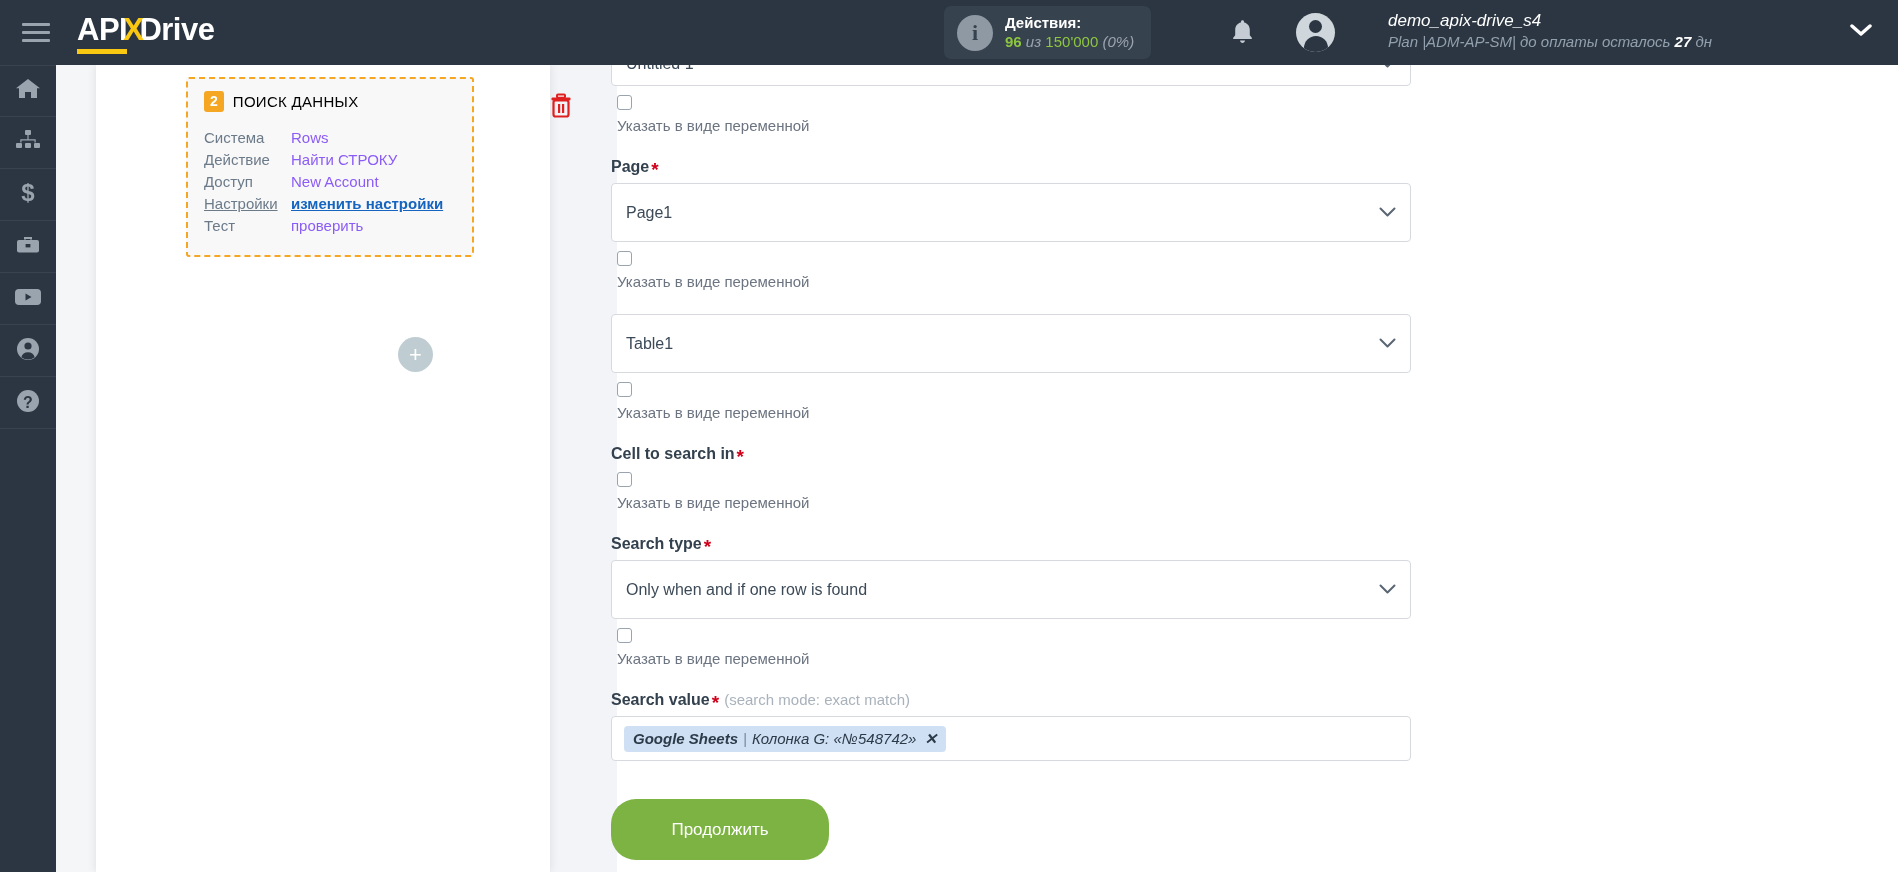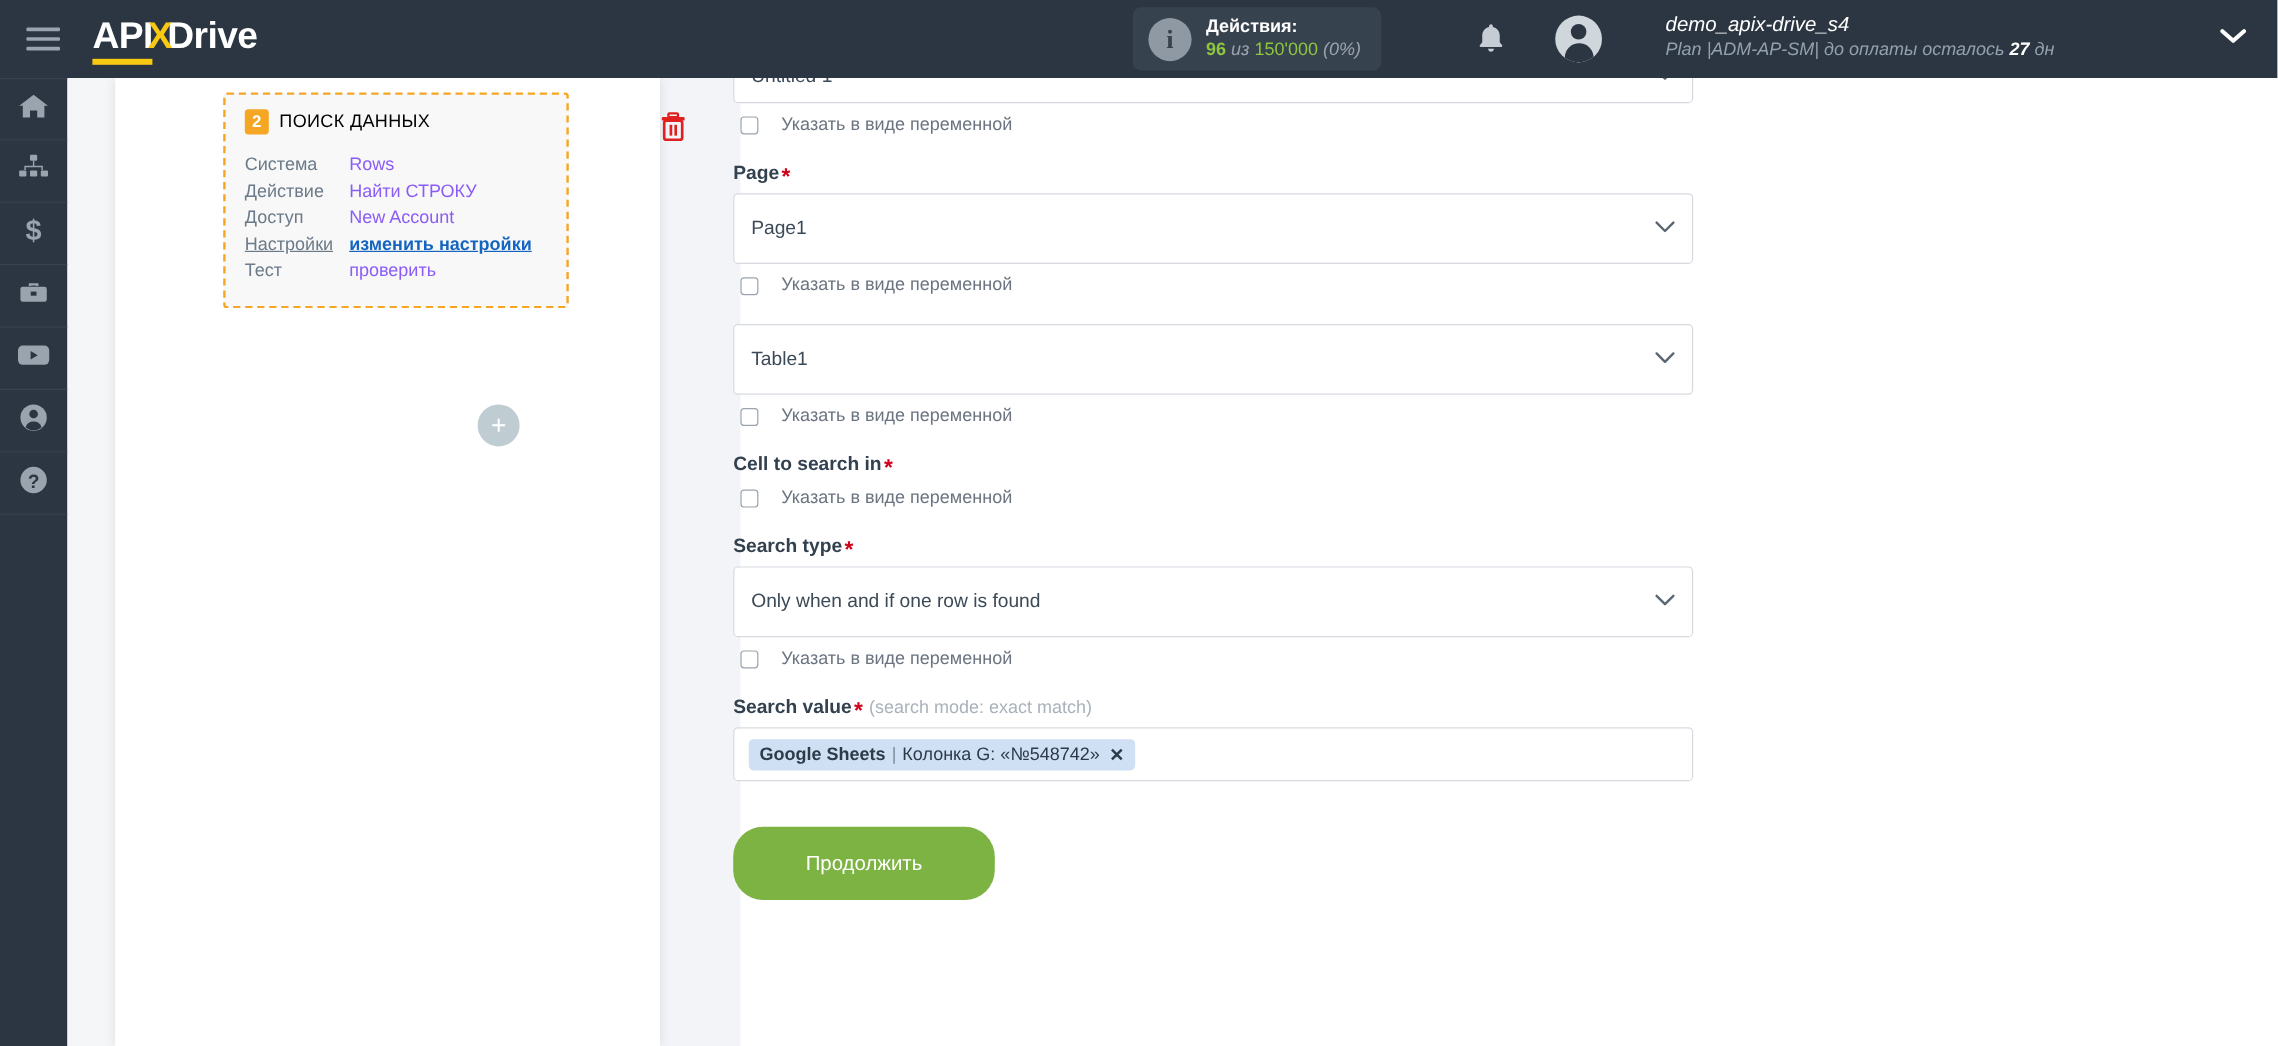--- a/index.html
+++ b/index.html
@@ -117,31 +117,31 @@
   .req { color: #d0021b; font-size: 19px; line-height: 0; position: relative; top: 4px; margin-left: 2px; }
   .f-note { color: #a9b2bb; font-weight: normal; font-size: 15px; margin-left: 5px; }
   .select {
     position: relative; height: 59px; border: 1px solid #d6dadf; border-radius: 4px;
     background: #ffffff; display: flex; align-items: center; padding: 0 40px 0 14px;
     font-size: 16px; color: #3c4a58; cursor: pointer;
   }
   .select .caret {
     position: absolute; right: 14px; top: 50%; transform: translateY(-50%);
   }
-  .cb-row { display: flex; align-items: flex-end; gap: 19px; margin: 9px 0 24px 6px; cursor: pointer; }
+  .cb-row { display: flex; align-items: flex-start; gap: 7px; margin: 9px 0 24px 6px; cursor: pointer; flex-direction: column; }
   .cb { width: 15px; height: 15px; border: 1px solid #9aa4ae; border-radius: 3px; background: #fff; }
   .cb-lbl { font-size: 15px; color: #6b7480; }
 
   .tagbox {
     border: 1px solid #d6dadf; border-radius: 4px; background: #fff;
     min-height: 45px; display: flex; align-items: center; padding: 0 12px; gap: 8px;
   }
   .tag {
     background: #cfe0f5; border-radius: 4px; padding: 4px 9px;
-    font-size: 15px; color: #2d3b49; display: flex; gap: 5px;
+    font-size: 15px; color: #2d3b49; display: flex; gap: 5px; font-style: italic;
   }
   .tag b { font-weight: bold; }
   .tag .sep { color: #7b8b9b; }
   .tag .x { font-weight: bold; cursor: pointer; margin-left: 3px; }
 
   .submit {
     margin-top: 35px; width: 218px; height: 61px; border: none; border-radius: 25px;
     background: #7cb342; color: #ffffff; font-size: 17px; cursor: pointer;
     font-family: "Liberation Sans", sans-serif;
   }

